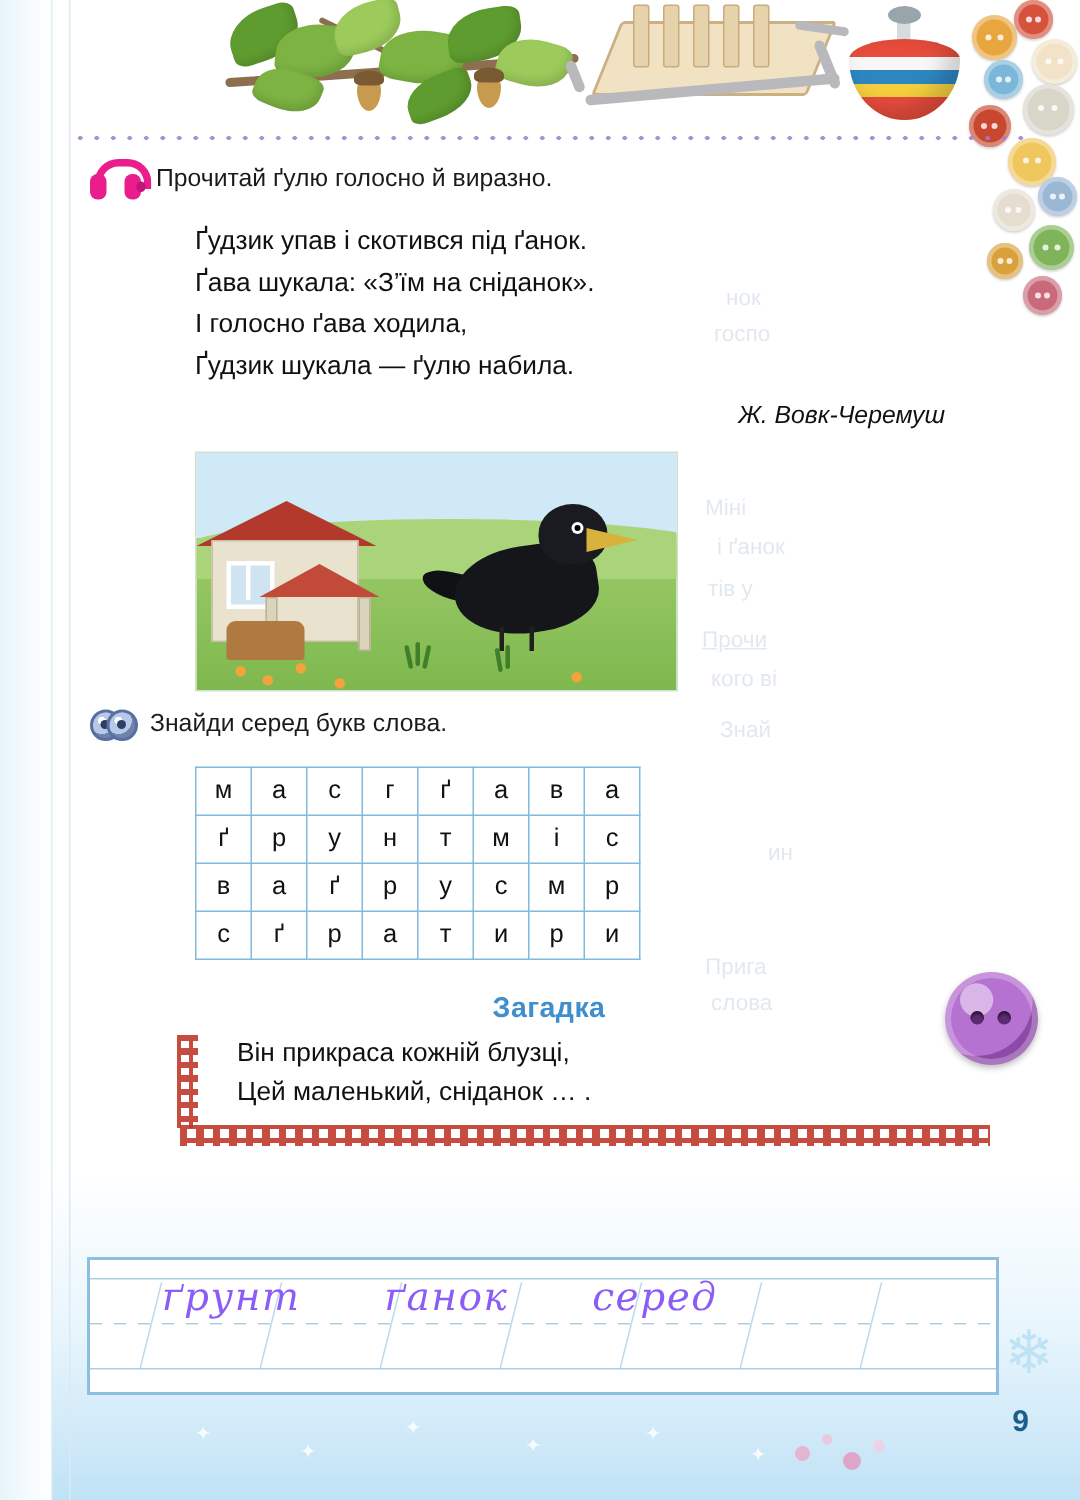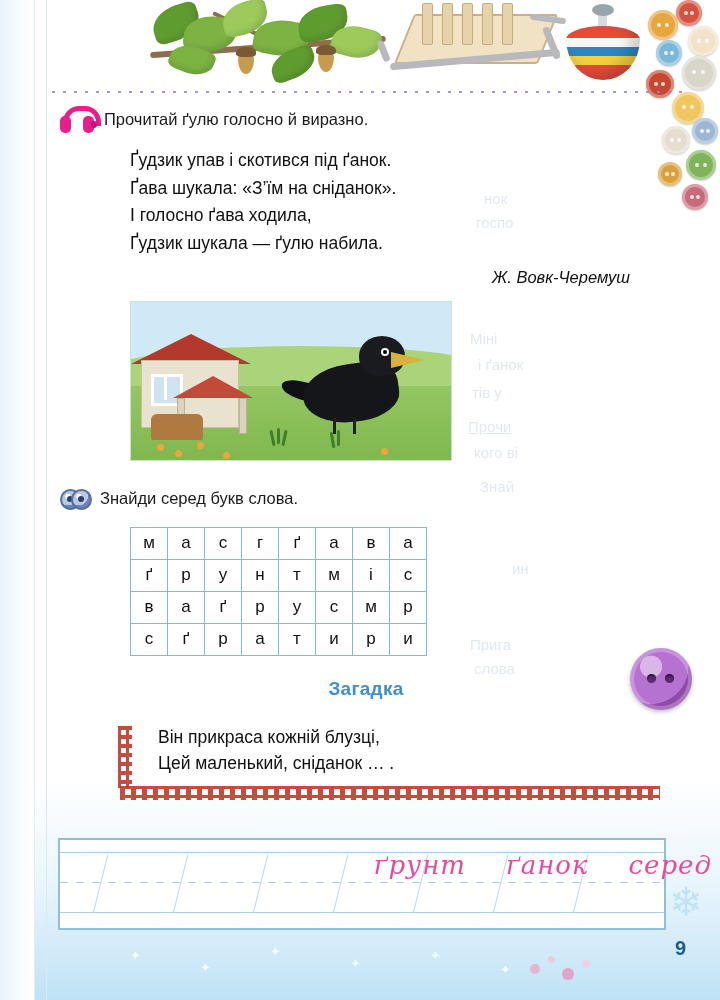--- a/index.html
+++ b/index.html
@@ -431,21 +431,21 @@
   .riddle-title {
     margin: 22px 0 0 0;
     text-align: center;
     color: #3d8fd0;
     font-size: 19px;
     font-weight: bold;
     letter-spacing: 0.3px;
   }
   .riddle-block {
     position: relative;
-    margin: 24px 0 0 0;
+    margin: 4px 0 0 0;
     padding-left: 70px;
   }
   .riddle-text {
     font-size: 17.5px;
     line-height: 1.5;
     color: #111;
     padding-left: 28px;
   }
   .orn-vert {
     position: absolute;
@@ -507,27 +507,26 @@
     width: 1px; height: 60px;
     background: #b8d8ec;
     transform: rotate(14deg);
     top: 14px;
   }
   .hand-words {
     position: absolute;
     left: 0; top: 10px;
     width: 604px;
     display: flex;
-    gap: 40px;
+    gap: 56px;
     padding-left: 48px;
     font-family: "DejaVu Serif", serif;
     font-style: italic;
     font-size: 26px;
-    color: #ec4899;
-    justify-content: flex-end;
+    color: #8b5cf6;
   }
   .hand-words span {
     letter-spacing: 1px;
   }
 
   
   .page-num {
     position: absolute;
     right: 34px; bottom: 40px;
     font-size: 20px;
@@ -692,21 +691,21 @@
         <div class="flower" style="left:92px; top:150px;"></div>
         <div class="flower" style="left:250px; top:146px;"></div>
         <div class="grass-tuft" style="left:140px; top:128px; transform:rotate(-12deg);"></div>
         <div class="grass-tuft" style="left:146px; top:126px;"></div>
         <div class="grass-tuft" style="left:152px; top:128px; transform:rotate(12deg);"></div>
         <div class="grass-tuft" style="left:200px; top:130px; transform:rotate(-10deg);"></div>
         <div class="grass-tuft" style="left:206px; top:128px;"></div>
       </div>
     </div>
 
-    <div class="task" style="margin-top:22px;">
+    <div class="task" style="margin-top:6px;">
       <div class="task-head">
         <div class="icon-look">
           <div class="look-c1">
               <div class="look-pupil" style="left:5px;"></div>
             </div>
           <div class="look-c2">
               <div class="look-pupil" style="left:5px;"></div>
             </div>
         </div>
         <div class="task-text">Знайди серед букв слова.</div>

